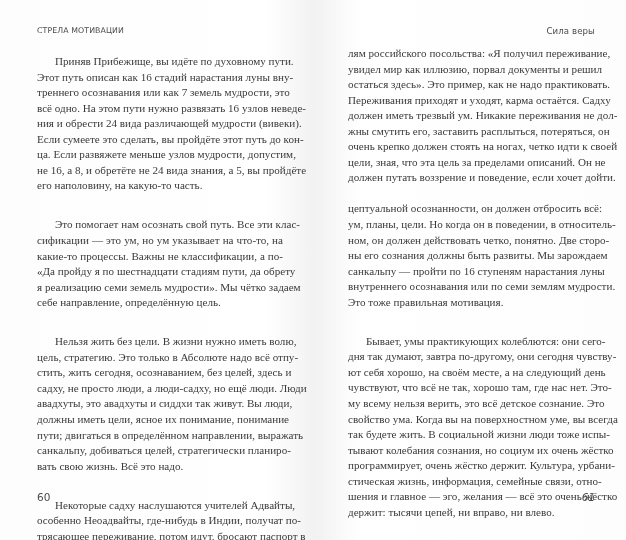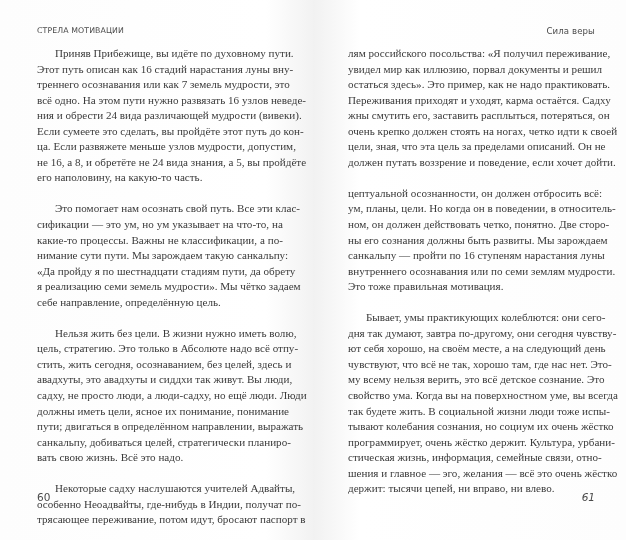--- a/index.html
+++ b/index.html
@@ -24,21 +24,21 @@
     .body-text {
       position:absolute; top:46px;
       width:246px;
       font-size:11.1px; line-height:15.55px;
       text-align:justify; hyphens:manual;
     }
     .left .body-text { left:37px; }
     .right .body-text { left:348px; left:35px; }
     .line { display:block; white-space:nowrap; text-align:justify; text-align-last:justify; height:15.55px; }
     .line.last { text-align-last:left; }
-    .line.indent { padding-left:18px; }
+    .line.indent { padding-left:18px;margin-top:8px; }
     .gap { display:block; height:15.55px; }
     .folio {
       position:absolute; top:491px;
       font-family:"DejaVu Sans", "Liberation Sans", sans-serif;
       font-size:10.5px; color:#4a4a4a;
     }
     .left .folio { left:37px; }
     .right .folio { right:31px;font-style:italic; }
   </style>
 </head>
@@ -57,32 +57,31 @@
           <span class="line">Если сумеете это сделать, вы пройдёте этот путь до кон-</span>
           <span class="line">ца. Если развяжете меньше узлов мудрости, допустим,</span>
           <span class="line">не 16, а 8, и обретёте не 24 вида знания, а 5, вы пройдёте</span>
           <span class="line last">его наполовину, на какую-то часть.</span>
         </div>
         <span class="gap"></span>
         <div>
           <span class="line indent">Это помогает нам осознать свой путь. Все эти клас-</span>
           <span class="line">сификации — это ум, но ум указывает на что-то, на</span>
           <span class="line">какие-то процессы. Важны не классификации, а по-</span>
-          <span class="line">нимание сути пути. Мы зарождаем такую санкальпу:</span>
           <span class="line">«Да пройду я по шестнадцати стадиям пути, да обрету</span>
           <span class="line">я реализацию семи земель мудрости». Мы чётко задаем</span>
           <span class="line last">себе направление, определённую цель.</span>
         </div>
         <span class="gap"></span>
         <div>
           <span class="line indent">Нельзя жить без цели. В жизни нужно иметь волю,</span>
           <span class="line">цель, стратегию. Это только в Абсолюте надо всё отпу-</span>
           <span class="line">стить, жить сегодня, осознаванием, без целей, здесь и</span>
+          <span class="line">садху, не просто люди, а люди-садху, но ещё люди. Люди</span>
           <span class="line">авадхуты, это авадхуты и сиддхи так живут. Вы люди,</span>
-          <span class="line">садху, не просто люди, а люди-садху, но ещё люди. Люди</span>
           <span class="line">должны иметь цели, ясное их понимание, понимание</span>
           <span class="line">пути; двигаться в определённом направлении, выражать</span>
           <span class="line">санкальпу, добиваться целей, стратегически планиро-</span>
           <span class="line last">вать свою жизнь. Всё это надо.</span>
         </div>
         <span class="gap"></span>
         <div>
           <span class="line indent">Некоторые садху наслушаются учителей Адвайты,</span>
           <span class="line">особенно Неоадвайты, где-нибудь в Индии, получат по-</span>
           <span class="line">трясающее переживание, потом идут, бросают паспорт в</span>
@@ -91,20 +90,21 @@
     <div class="folio">60</div>
   </div>
   <div class="page right">
     <div class="running-head">Сила веры</div>
     <div class="body-text" id="right-body">
         <div>
           <span class="line">лям российского посольства: «Я получил переживание,</span>
           <span class="line">увидел мир как иллюзию, порвал документы и решил</span>
           <span class="line">остаться здесь». Это пример, как не надо практиковать.</span>
           <span class="line">Переживания приходят и уходят, карма остаётся. Садху</span>
+          <span class="line">должен иметь трезвый ум. Никакие переживания не дол-</span>
           <span class="line">жны смутить его, заставить расплыться, потеряться, он</span>
           <span class="line">очень крепко должен стоять на ногах, четко идти к своей</span>
           <span class="line">цели, зная, что эта цель за пределами описаний. Он не</span>
           <span class="line last">должен путать воззрение и поведение, если хочет дойти.</span>
         </div>
         <span class="gap"></span>
         <div>
           <span class="line">цептуальной осознанности, он должен отбросить всё:</span>
           <span class="line">ум, планы, цели. Но когда он в поведении, в относитель-</span>
           <span class="line">ном, он должен действовать четко, понятно. Две сторо-</span>

